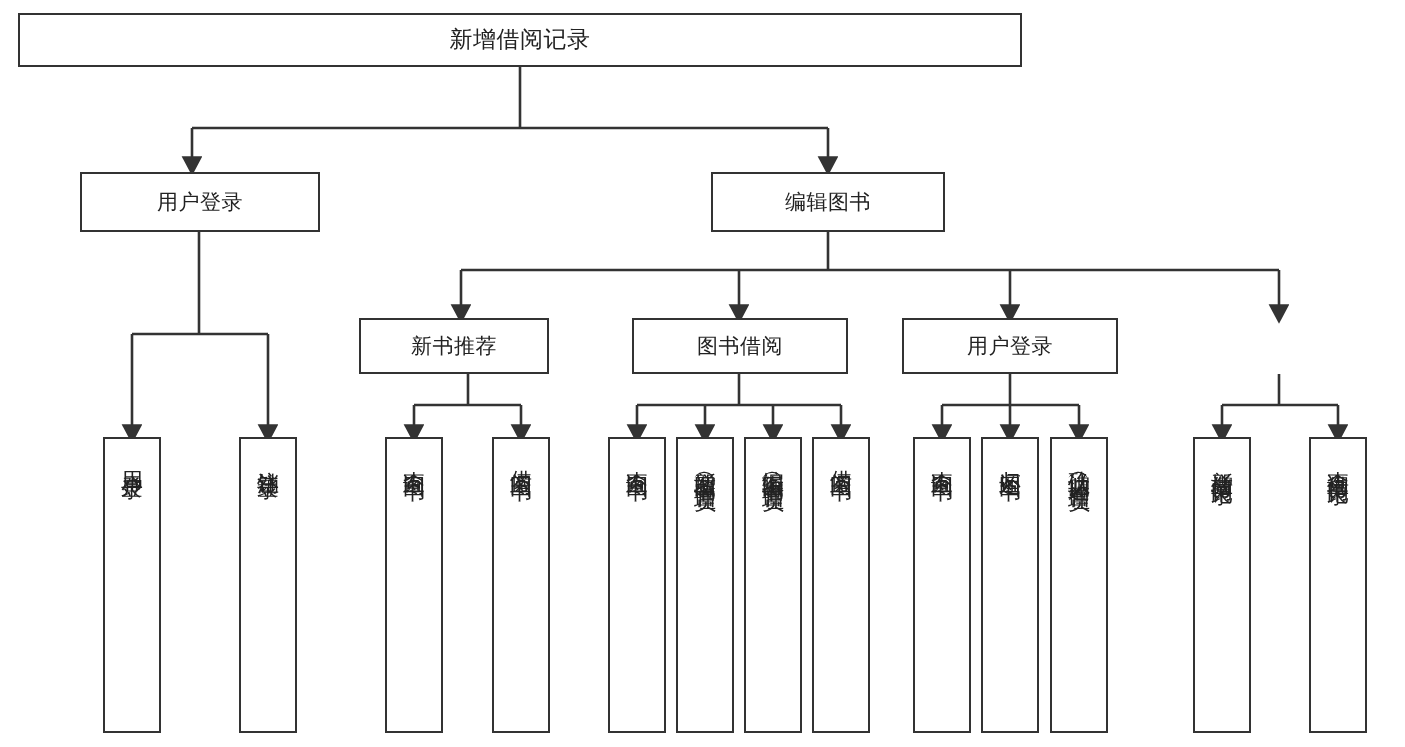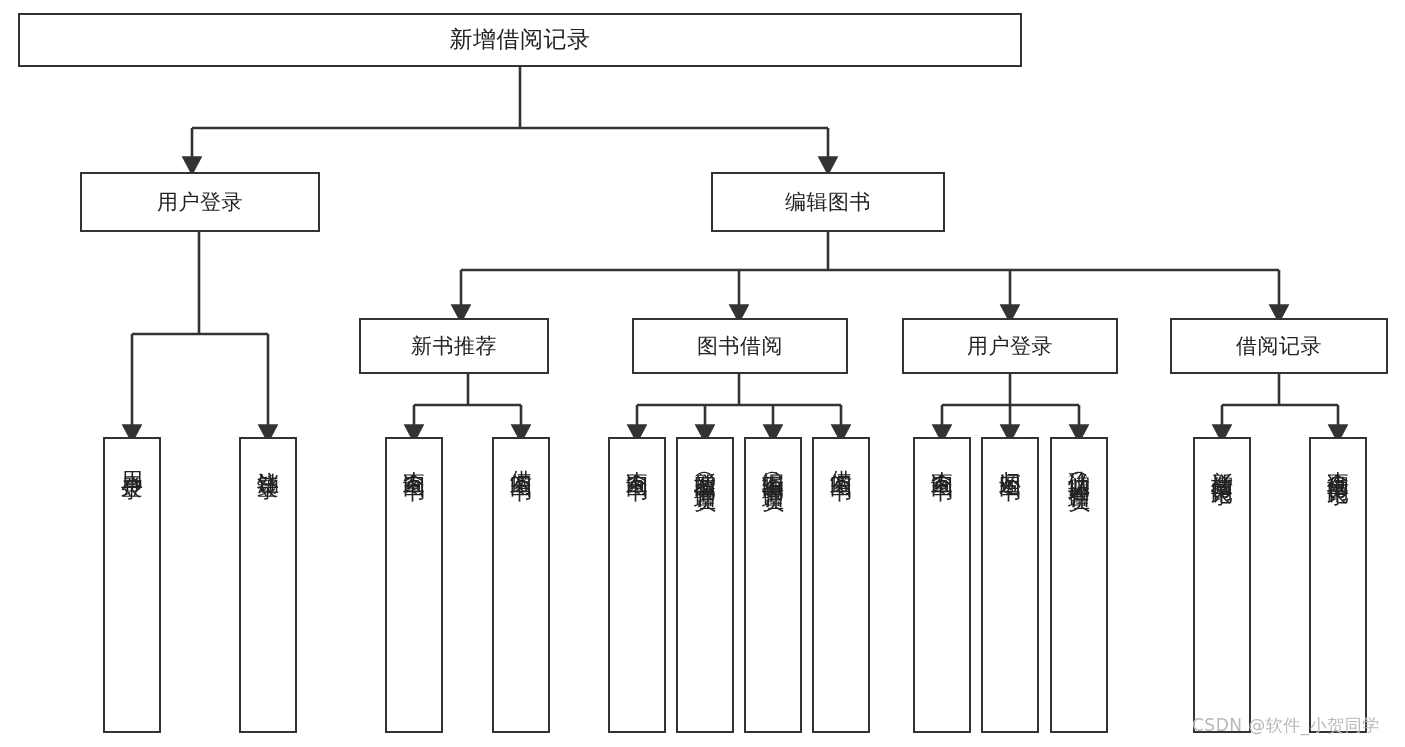--- a/index.html
+++ b/index.html
@@ -143,23 +143,20 @@
 
   <div class="node horiz" style="left:359px; top:318px; width:190px; height:56px;">
     <span class="node-label">新书推荐</span>
   </div>
   <div class="node horiz" style="left:632px; top:318px; width:216px; height:56px;">
     <span class="node-label">图书借阅</span>
   </div>
   <div class="node horiz" style="left:902px; top:318px; width:216px; height:56px;">
     <span class="node-label">用户登录</span>
   </div>
-  <div class="node horiz" style="left:1170px; top:318px; width:218px; height:56px;">
-    <span class="node-label">借阅记录</span>
-  </div>
 
   <div class="node vert" style="left:103px; top:437px; width:58px; height:296px;">
     <span class="node-label">用户登录</span>
   </div>
   <div class="node vert" style="left:239px; top:437px; width:58px; height:296px;">
     <span class="node-label">注销登录</span>
   </div>
 
   <div class="node vert" style="left:385px; top:437px; width:58px; height:296px;">
     <span class="node-label">查询图书</span>
@@ -191,15 +188,14 @@
     <span class="node-label">确认归还（管理员）</span>
   </div>
 
   <div class="node vert" style="left:1193px; top:437px; width:58px; height:296px;">
     <span class="node-label">新增借阅记录</span>
   </div>
   <div class="node vert" style="left:1309px; top:437px; width:58px; height:296px;">
     <span class="node-label">查询借阅记录</span>
   </div>
 
-  <div id="watermark">CSDN @软件_小贺同学</div>
 
 </div>
 
 </body></html>

